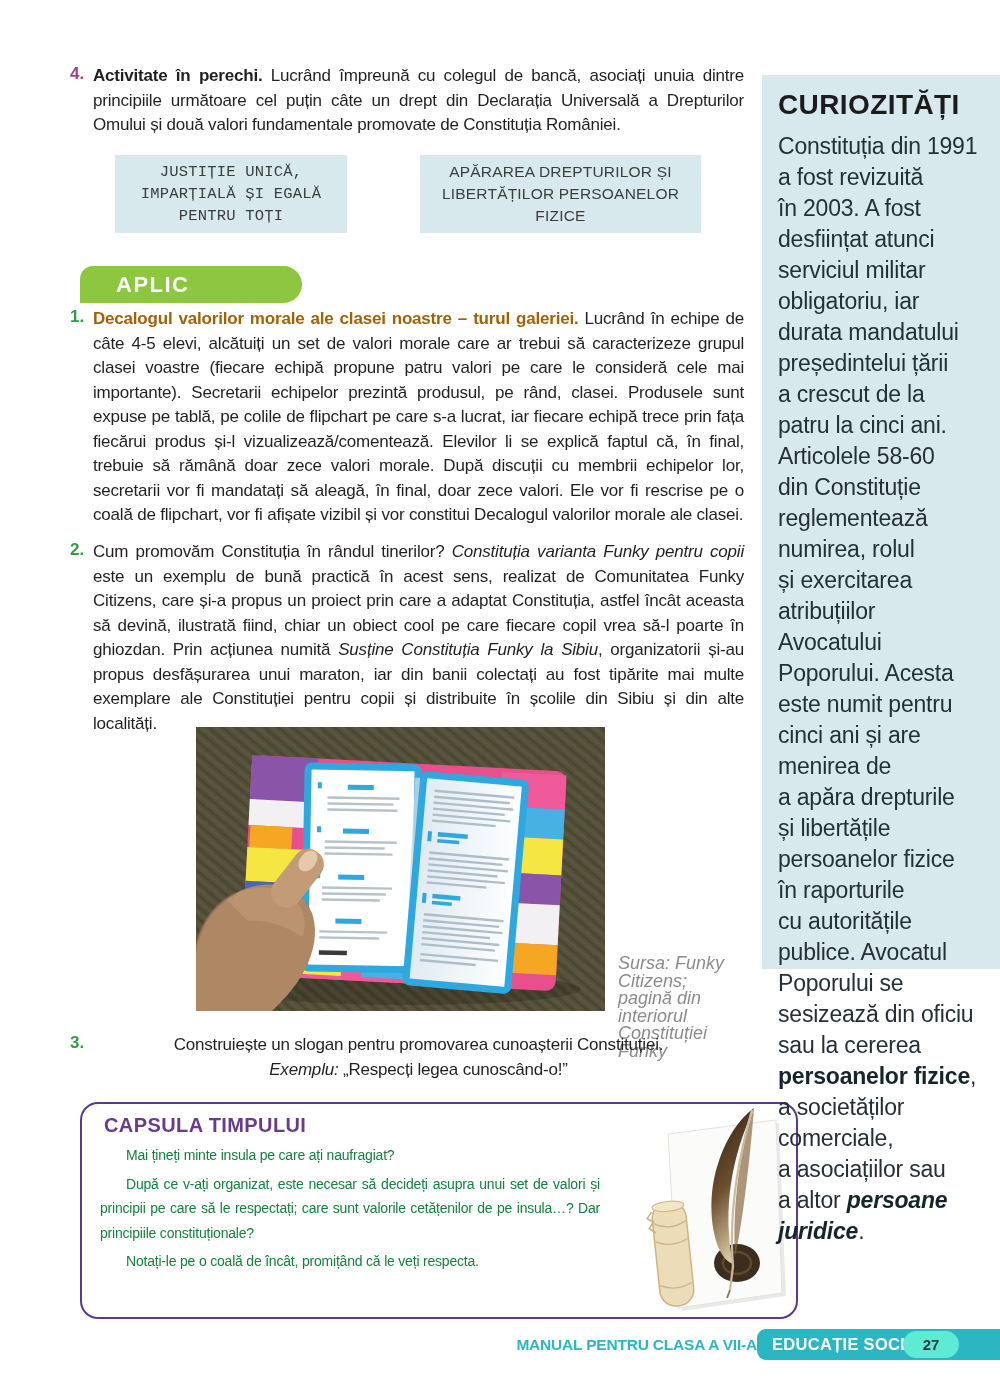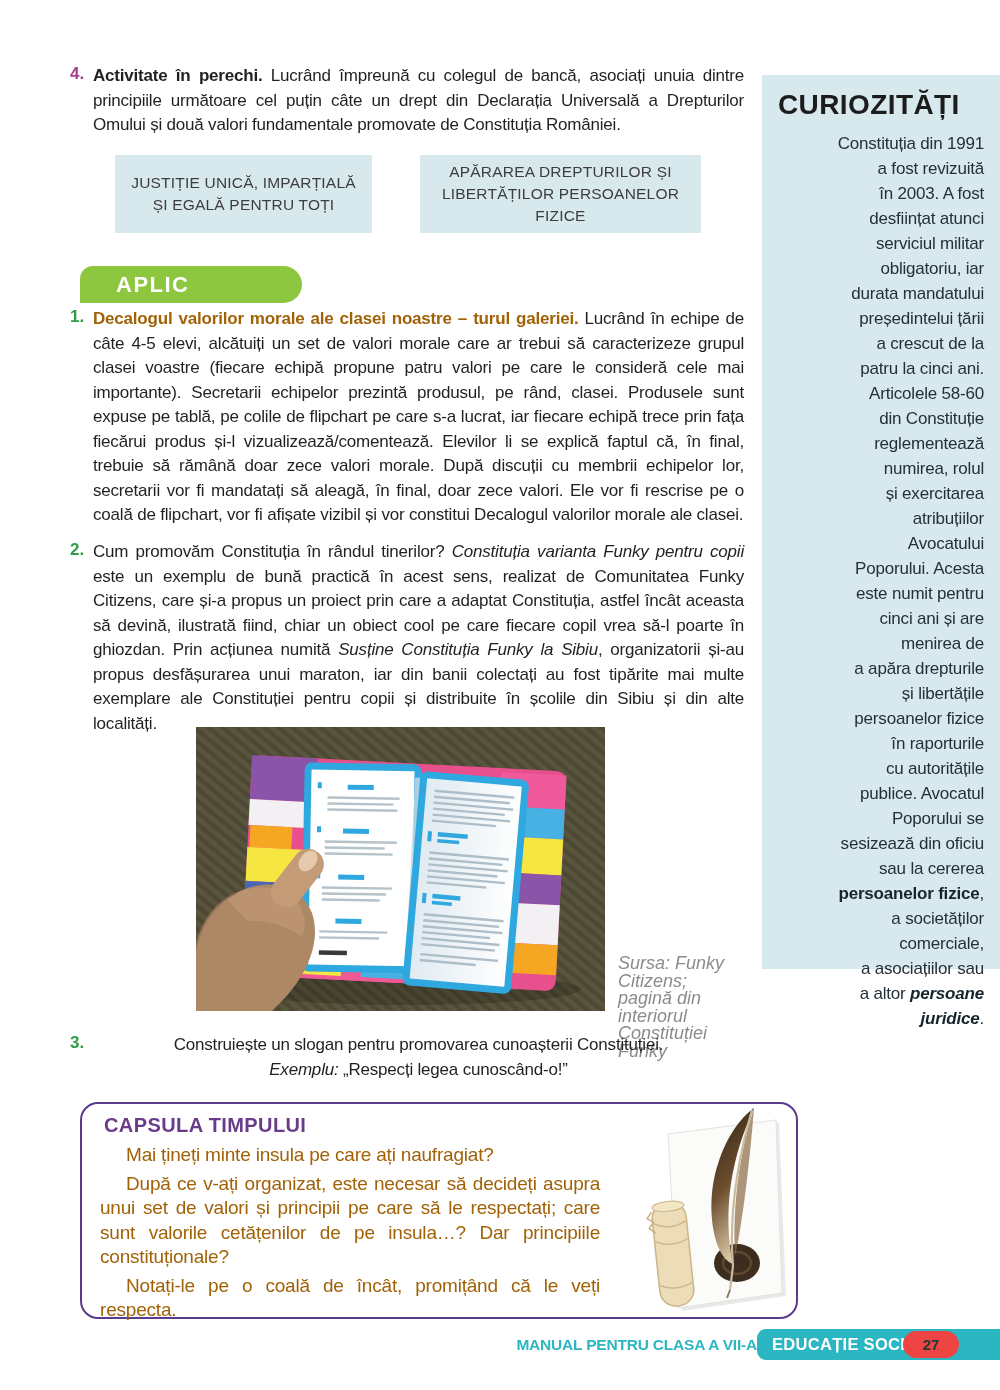--- a/index.html
+++ b/index.html
@@ -19,49 +19,49 @@
   .it{font-style:italic;}
   
   .pbox{background:#d8e9ed;display:flex;align-items:center;justify-content:center;text-align:center;
         color:#3d3d3d;font-size:15.5px;line-height:22px;font-weight:500;letter-spacing:0.2px;padding:0 14px;box-sizing:border-box;}
   
   .aplic{background:#8dc63f;border-radius:14px 20px 20px 0;color:#ffffff;font-weight:bold;
          font-size:22px;letter-spacing:1.5px;display:flex;align-items:center;padding-left:36px;box-sizing:border-box;}
   
   .sidebar{background:#d8e9ee;box-sizing:border-box;padding:14px 16px 0 16px;}
   .sidebar h2{margin:0 0 10px 0;font-size:28px;letter-spacing:0.4px;color:#1c1c1c;}
-  .sidebar .body{white-space:pre-line;font-size:17px;line-height:25px;color:#243038;letter-spacing:-0.2px;text-align:right;}
+  .sidebar .body{white-space:pre-line;font-size:23px;line-height:31px;color:#243038;letter-spacing:-0.2px;}
   .sidebar .b{font-weight:bold;color:#16242c;}
   .sidebar .bi{font-weight:bold;font-style:italic;color:#16242c;}
   
   .caption{white-space:pre-line;font-style:italic;color:#8b8b8b;font-size:18px;line-height:17.5px;}
   
   .capsula{border:2.5px solid #5a3a8a;border-radius:22px;box-sizing:border-box;background:#fff;}
   .capsula h2{margin:10px 0 6px 22px;color:#6a3b8b;font-size:20px;letter-spacing:0.4px;}
   .capsula .paras{width:500px;margin-left:18px;}
-  .capsula p{margin:0 0 4px 0;text-align:justify;text-indent:26px;font-size:19px;line-height:24.5px;letter-spacing:-0.2px;color:#a16207;}
+  .capsula p{margin:0 0 4px 0;text-align:justify;text-indent:26px;font-size:14px;line-height:24.5px;letter-spacing:-0.2px;color:#15803d;}
   
   .manual{color:#2bb6c2;font-weight:bold;font-size:15.5px;letter-spacing:-0.2px;text-align:right;}
   .subjectbar{background:#2bb6c2;border-radius:9px 0 0 9px;display:flex;align-items:center;}
   .subjectbar .lbl{color:#fff;font-weight:bold;font-size:16.5px;letter-spacing:0.3px;padding-left:15px;}
-  .pagepill{position:absolute;left:146px;top:2px;width:56px;height:27px;background:#ef4444;border-radius:14px;
+  .pagepill{position:absolute;left:146px;top:2px;width:56px;height:27px;background:#5eead4;border-radius:14px;
             display:flex;align-items:center;justify-content:center;color:#1d3a3c;font-weight:bold;font-size:15px;}
   .photo-frame{overflow:hidden;}
 </style>
 </head>
 <body>
 
 <div class="page">
 
   <div class="abs item" style="left:70px;top:64px;width:674px;">
     <span class="num num-magenta">4.</span>
     <span class="item-body"><span class="lead-bold">Activitate în perechi.</span><span> Lucrând împreună cu colegul de bancă, asociați unuia dintre principiile următoare cel puțin câte un drept din Declarația Universală a Drepturilor Omului și două valori fundamentale promovate de Constituția României.</span></span>
   </div>
 
-  <div class="abs pbox" style="left:115px;top:155px;width:257px;height:78px;">JUSTIȚIE UNICĂ, IMPARȚIALĂ ȘI EGALĂ PENTRU TOȚI</div>
+  <div class="abs pbox" style="left:115px;top:155px;width:232px;height:78px;font-family:Liberation Mono, monospace;">JUSTIȚIE UNICĂ, IMPARȚIALĂ ȘI EGALĂ PENTRU TOȚI</div>
   <div class="abs pbox" style="left:420px;top:155px;width:281px;height:78px;">APĂRAREA DREPTURILOR ȘI LIBERTĂȚILOR PERSOANELOR FIZICE</div>
 
   <div class="abs aplic" style="left:80px;top:266px;width:222px;height:37px;">APLIC</div>
 
   <div class="abs item" style="left:70px;top:307px;width:674px;">
     <span class="num num-green">1.</span>
     <span class="item-body"><span class="lead-green">Decalogul valorilor morale ale clasei noastre – turul galeriei.</span><span> Lucrând în echipe de câte 4-5 elevi, alcătuiți un set de valori morale care ar trebui să caracterizeze grupul clasei voastre (fiecare echipă propune patru valori pe care le consideră cele mai importante). Secretarii echipelor prezintă produsul, pe rând, clasei. Produsele sunt expuse pe tablă, pe colile de flipchart pe care s-a lucrat, iar fiecare echipă trece prin fața fiecărui produs și-l vizualizează/comentează. Elevilor li se explică faptul că, în final, trebuie să rămână doar zece valori morale. După discuții cu membrii echipelor lor, secretarii vor fi mandatați să aleagă, în final, doar zece valori. Ele vor fi rescrise pe o coală de flipchart, vor fi afișate vizibil și vor constitui Decalogul valorilor morale ale clasei.</span></span>
   </div>
 
   <div class="abs item" style="left:70px;top:540px;width:674px;">

